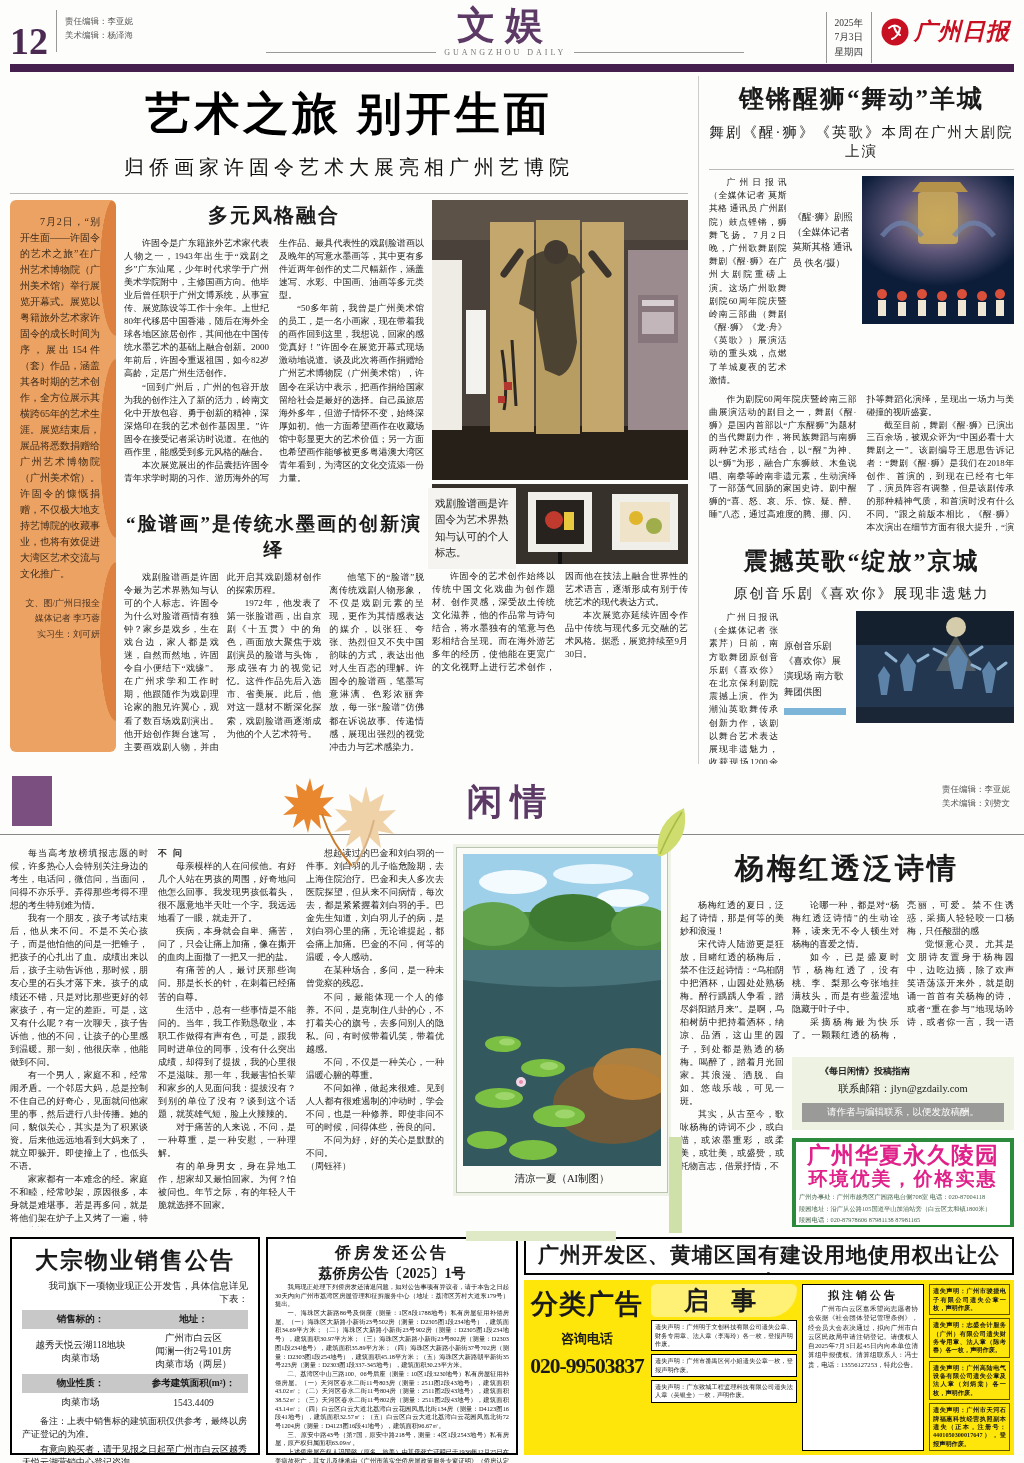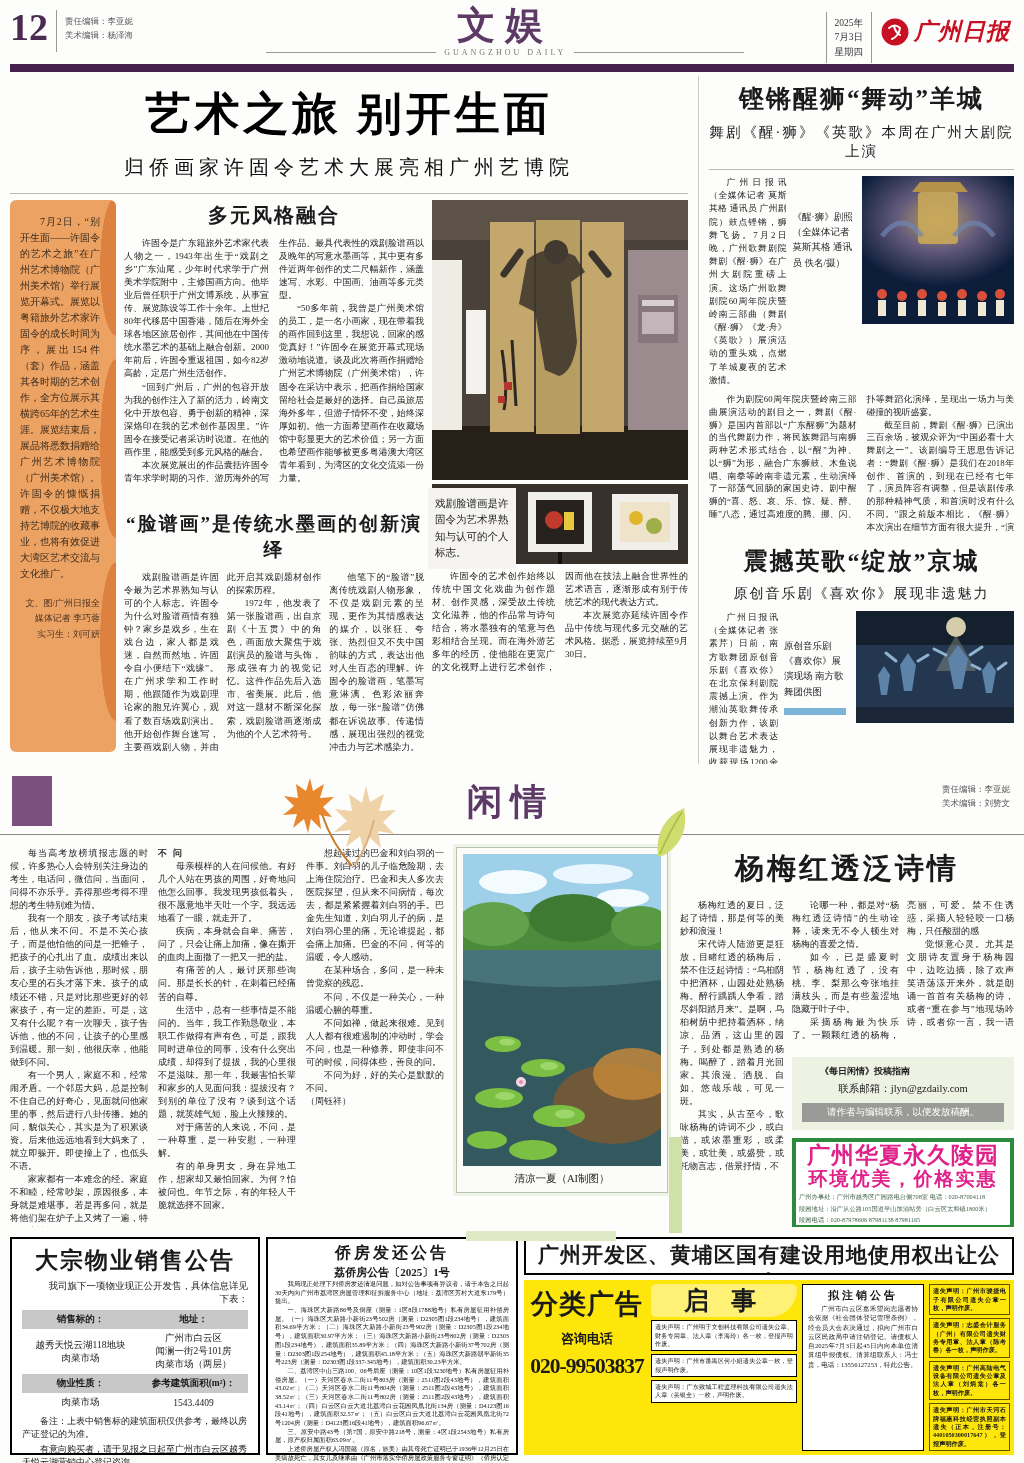--- a/index.html
+++ b/index.html
@@ -2,21 +2,21 @@
 <html><head>
 <meta charset="utf-8">
 <style>
   html,body{margin:0;padding:0;background:#fff;}
   body{width:1024px;height:1463px;overflow:hidden;
        font-family:"Liberation Serif","DejaVu Serif",serif;color:#1a1a1a;}
   .page{position:relative;width:1024px;height:1463px;background:#fdfdfc;}
 
   
   .hdr{display:flex;align-items:flex-start;padding:6px 10px 0 10px;height:56px;}
-  .pagenum{font-size:38px;font-weight:bold;color:#4b2a52;line-height:1;margin-top:2px;}
+  .pagenum{font-size:38px;font-weight:bold;color:#4b2a52;line-height:1;margin-top:16px;}
   .hdr-div{width:1px;background:#999;height:42px;margin:4px 8px 0 8px;}
   .editors{font-size:8.5px;color:#555;line-height:1.7;margin-top:8px;width:120px;}
   .hdr-center{flex:1;text-align:center;}
   .sec-title{font-size:38px;font-weight:bold;color:#5d3a66;letter-spacing:10px;line-height:1.05;}
   .sec-en{font-size:8px;color:#777;letter-spacing:3px;display:flex;align-items:center;gap:8px;justify-content:center;margin-top:2px;}
   .sec-en:before,.sec-en:after{content:"";flex:1;max-width:170px;height:1px;background:#999;}
   .dateblock{border-left:1px solid #999;border-right:1px solid #999;padding:4px 8px;font-size:9.5px;
              line-height:1.5;color:#333;text-align:center;margin-top:6px;}
   .logo{display:flex;align-items:center;gap:4px;margin:10px 4px 0 8px;}
   .logo-name{font-size:23px;font-weight:bold;font-style:italic;color:#c81023;letter-spacing:1px;}
@@ -102,21 +102,21 @@
   .adbox{border:2px solid #000;box-sizing:border-box;background:#fff;}
   .ad1{width:250px;padding:6px 10px;}
   .ad1-t{font-size:23px;font-weight:bold;text-align:center;letter-spacing:2px;}
   .ad1-i{font-size:9.5px;text-indent:2em;margin-top:4px;text-align:right;}
   .ad1 table{width:100%;border-collapse:collapse;margin-top:4px;font-size:9.5px;text-align:center;}
   .ad1 td{padding:3px 2px;}
   .ad1 .gh{background:#c8c8c8;font-weight:bold;}
   .ad1-n{font-size:9px;text-indent:2em;margin-top:3px;line-height:1.4;}
   .ad2{width:252px;padding:4px 7px;}
   .ad2-t{font-size:16px;font-weight:bold;text-align:center;letter-spacing:3px;}
-  .ad2-s{font-size:11px;font-weight:bold;text-align:center;margin-top:1px;}
+  .ad2-s{font-size:14px;font-weight:bold;text-align:center;margin-top:1px;}
   .ad2 p{margin:0;font-size:6.3px;line-height:1.38;text-align:justify;text-indent:2em;color:#111;}
   .ad3wrap{flex:1;display:flex;flex-direction:column;gap:5px;}
   .ad3{padding:2px 6px;height:112px;overflow:hidden;}
   .ad3-t{font-size:21px;font-weight:bold;text-align:center;letter-spacing:1px;}
   .ystrip{flex:1;background:#ffe60a;display:flex;gap:5px;padding:4px;box-sizing:border-box;}
   .classified{width:118px;text-align:center;}
   .cl-t{font-size:27px;font-weight:bold;letter-spacing:1px;margin-top:2px;}
   .cl-l{font-size:13px;font-weight:bold;margin-top:8px;}
   .cl-p{font-size:21.5px;font-weight:bold;margin-top:6px;letter-spacing:-1px;}
   .qishi{width:146px;}
@@ -359,20 +359,21 @@
         <p>母亲模样的人在问候他。有好几个人站在男孩的周围，好奇地问他怎么回事。我发现男孩低着头，很不愿意地半天吐一个字。我远远地看了一眼，就走开了。</p>
         <p>疾病，本身就会自卑、痛苦，问了，只会让痛上加痛，像在撕开的血肉上面撒了一把又一把的盐。</p>
         <p>有痛苦的人，最讨厌那些询问。那是长长的针，在刺着已经痛苦的自尊。</p>
         <p>生活中，总有一些事情是不能问的。当年，我工作勤恳敬业，本职工作做得有声有色，可是，跟我同时进单位的同事，没有什么突出成绩，却得到了提拔，我的心里很不是滋味。那一年，我最害怕长辈和家乡的人见面问我：提拔没有？到别的单位了没有？谈到这个话题，就英雄气短，脸上火辣辣的。</p>
         <p>对于痛苦的人来说，不问，是一种尊重，是一种安慰，一种理解。</p>
         <p>有的单身男女，身在异地工作，想家却又最怕回家。为何？怕被问也。年节之际，有的年轻人干脆就选择不回家。</p>
       </div>
       <div class="bw-col">
         <p>想起读过的巴金和刘白羽的一件事。刘白羽的儿子临危险期，去上海住院治疗。巴金和夫人多次去医院探望，但从来不问病情，每次去，都是紧紧握着刘白羽的手。巴金先生知道，刘白羽儿子的病，是刘白羽心里的痛，无论谁提起，都会痛上加痛。巴金的不问，何等的温暖，令人感动。</p>
         <p>在某种场合，多问，是一种未曾觉察的残忍。</p>
+        <p>不问，最能体现一个人的修养。不问，是克制住八卦的心，不打着关心的旗号，去多问别人的隐私。问，有时候带着讥笑，带着优越感。</p>
         <p>不问，不仅是一种关心，一种温暖心腑的尊重。</p>
         <p>不问如禅，做起来很难。见到人人都有很难遏制的冲动时，学会不问，也是一种修养。即使非问不可的时候，问得体些，善良的问。</p>
         <p>不问为好，好的关心是默默的不问。</p>
         <p class="author">（周钰祥）</p>
       </div>
     </div>
 
     <div class="mid-photo">
       <div class="mp-frame">
         <div class="photo-frame" style="height:312px;">

